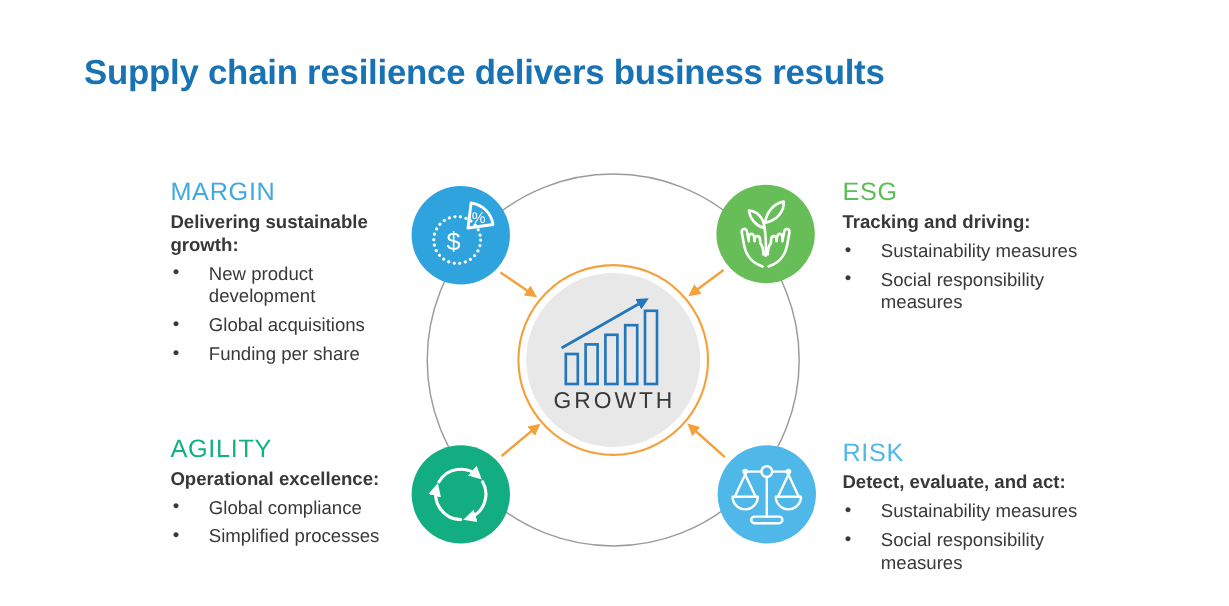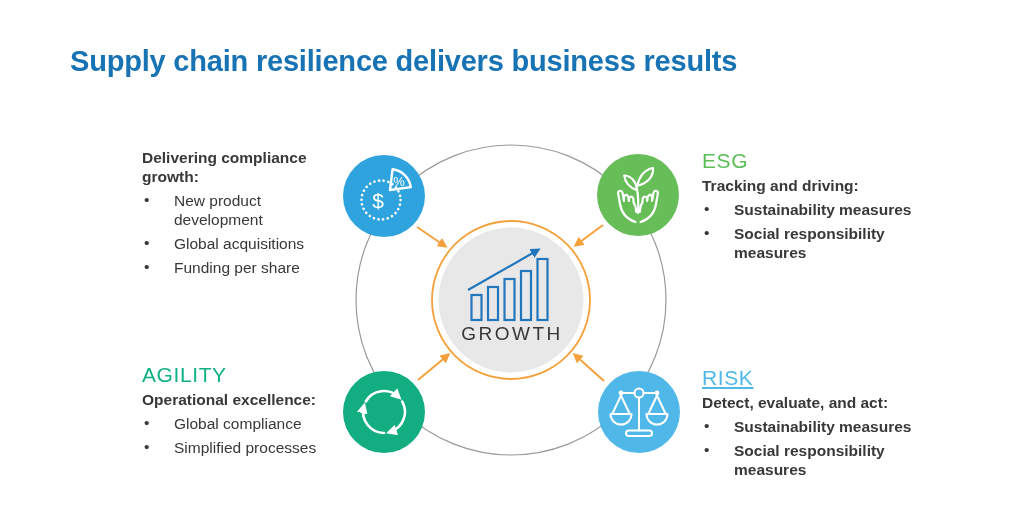--- a/index.html
+++ b/index.html
@@ -15,42 +15,43 @@
   }
   .section { position:absolute; width:215px; color:var(--c-text,#383838); }
   #sec-margin  { left:142px; top:149px; }
   #sec-esg     { left:702px; top:149px; }
   #sec-agility { left:142px; top:363px; }
   #sec-risk    { left:702px; top:366px; }
   .heading { font-size:21px; font-weight:500; letter-spacing:0.6px; margin:0 0 4px 0; }
   #sec-margin  .heading { color:var(--c-margin,#3fa9e0); }
   #sec-esg     .heading { color:var(--c-esg,#5cbe57); }
   #sec-agility .heading { color:var(--c-agility,#10b185); }
-  #sec-risk    .heading { color:var(--c-risk,#4fb8e8);text-decoration:underline; }
+  #sec-risk    .heading { color:var(--c-risk,#4fb8e8); }
   .subheading { font-size:15.5px; font-weight:bold; line-height:1.22; max-width:200px; }
   ul.bullets { margin:5px 0 0 0; padding:0; list-style:none; }
   ul.bullets li {
     position:relative; padding-left:32px; font-size:15.5px; line-height:1.22;
     margin-bottom:5px;
   }
   ul.bullets li::before { content:"\2022"; position:absolute; left:2px; top:-1px; }
   .left-col li  .li-text { display:inline-block; max-width:162px; }
-  .right-col li .li-text { display:inline-block; max-width:188px;font-weight:bold; }
+  .right-col li .li-text { display:inline-block; max-width:188px; }
   #diagram { position:absolute; left:330px; top:140px; }
   svg text { font-family:"Liberation Sans", sans-serif; }
 </style>
 </head>
 <body>
 
 <div id="canvas">
 
   <div class="page-title">Supply chain resilience delivers business results</div>
 
   <div class="section left-col" id="sec-margin">
-    <div class="subheading">Delivering compliance growth:</div>
+    <div class="heading">MARGIN</div>
+    <div class="subheading">Delivering sustainable growth:</div>
     <ul class="bullets">
       <li><span class="li-text">New product development</span></li>
       <li><span class="li-text">Global acquisitions</span></li>
       <li><span class="li-text">Funding per share</span></li>
     </ul>
   </div>
 
   <div class="section right-col" id="sec-esg">
     <div class="heading">ESG</div>
     <div class="subheading">Tracking and driving:</div>

